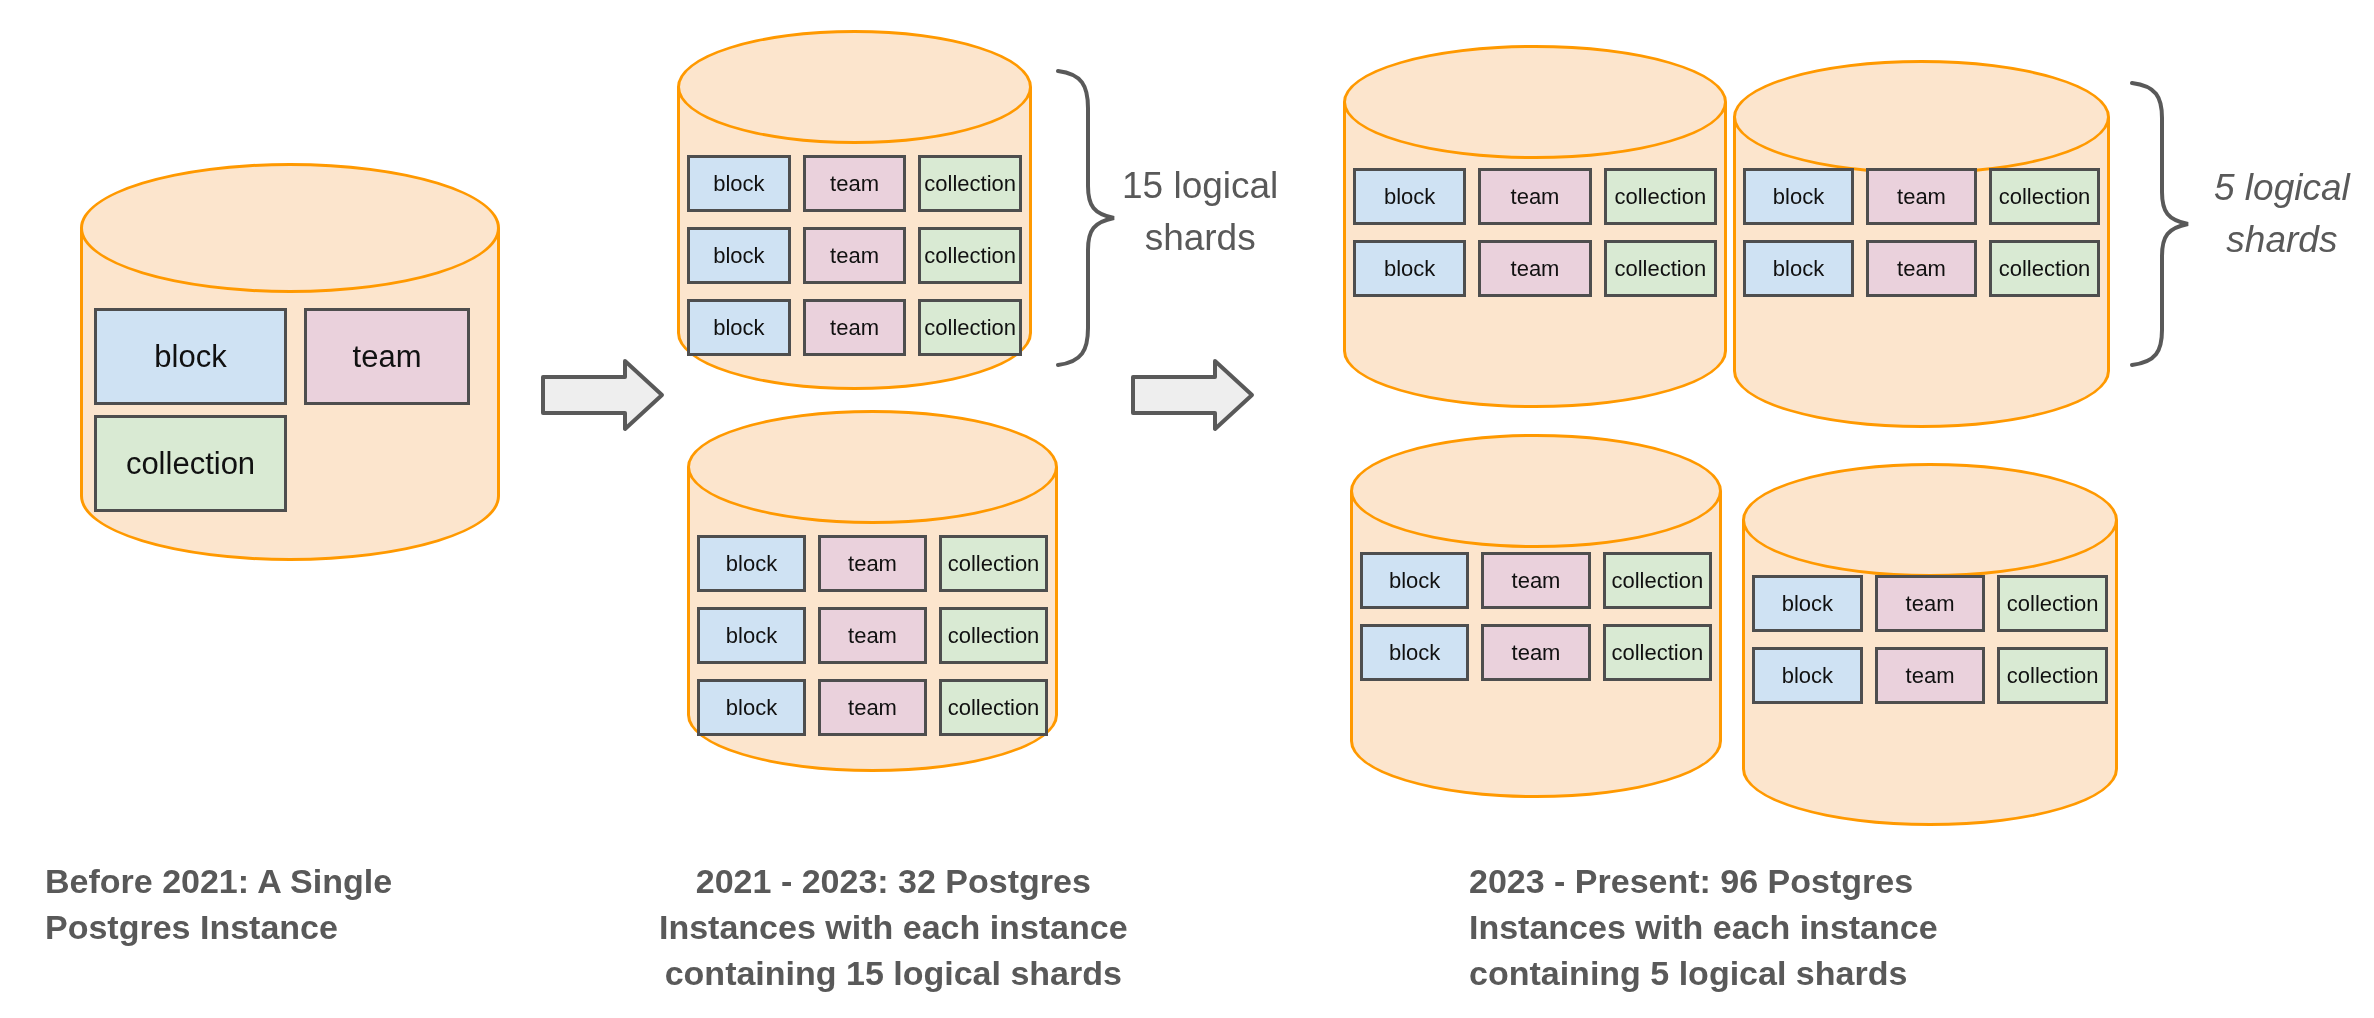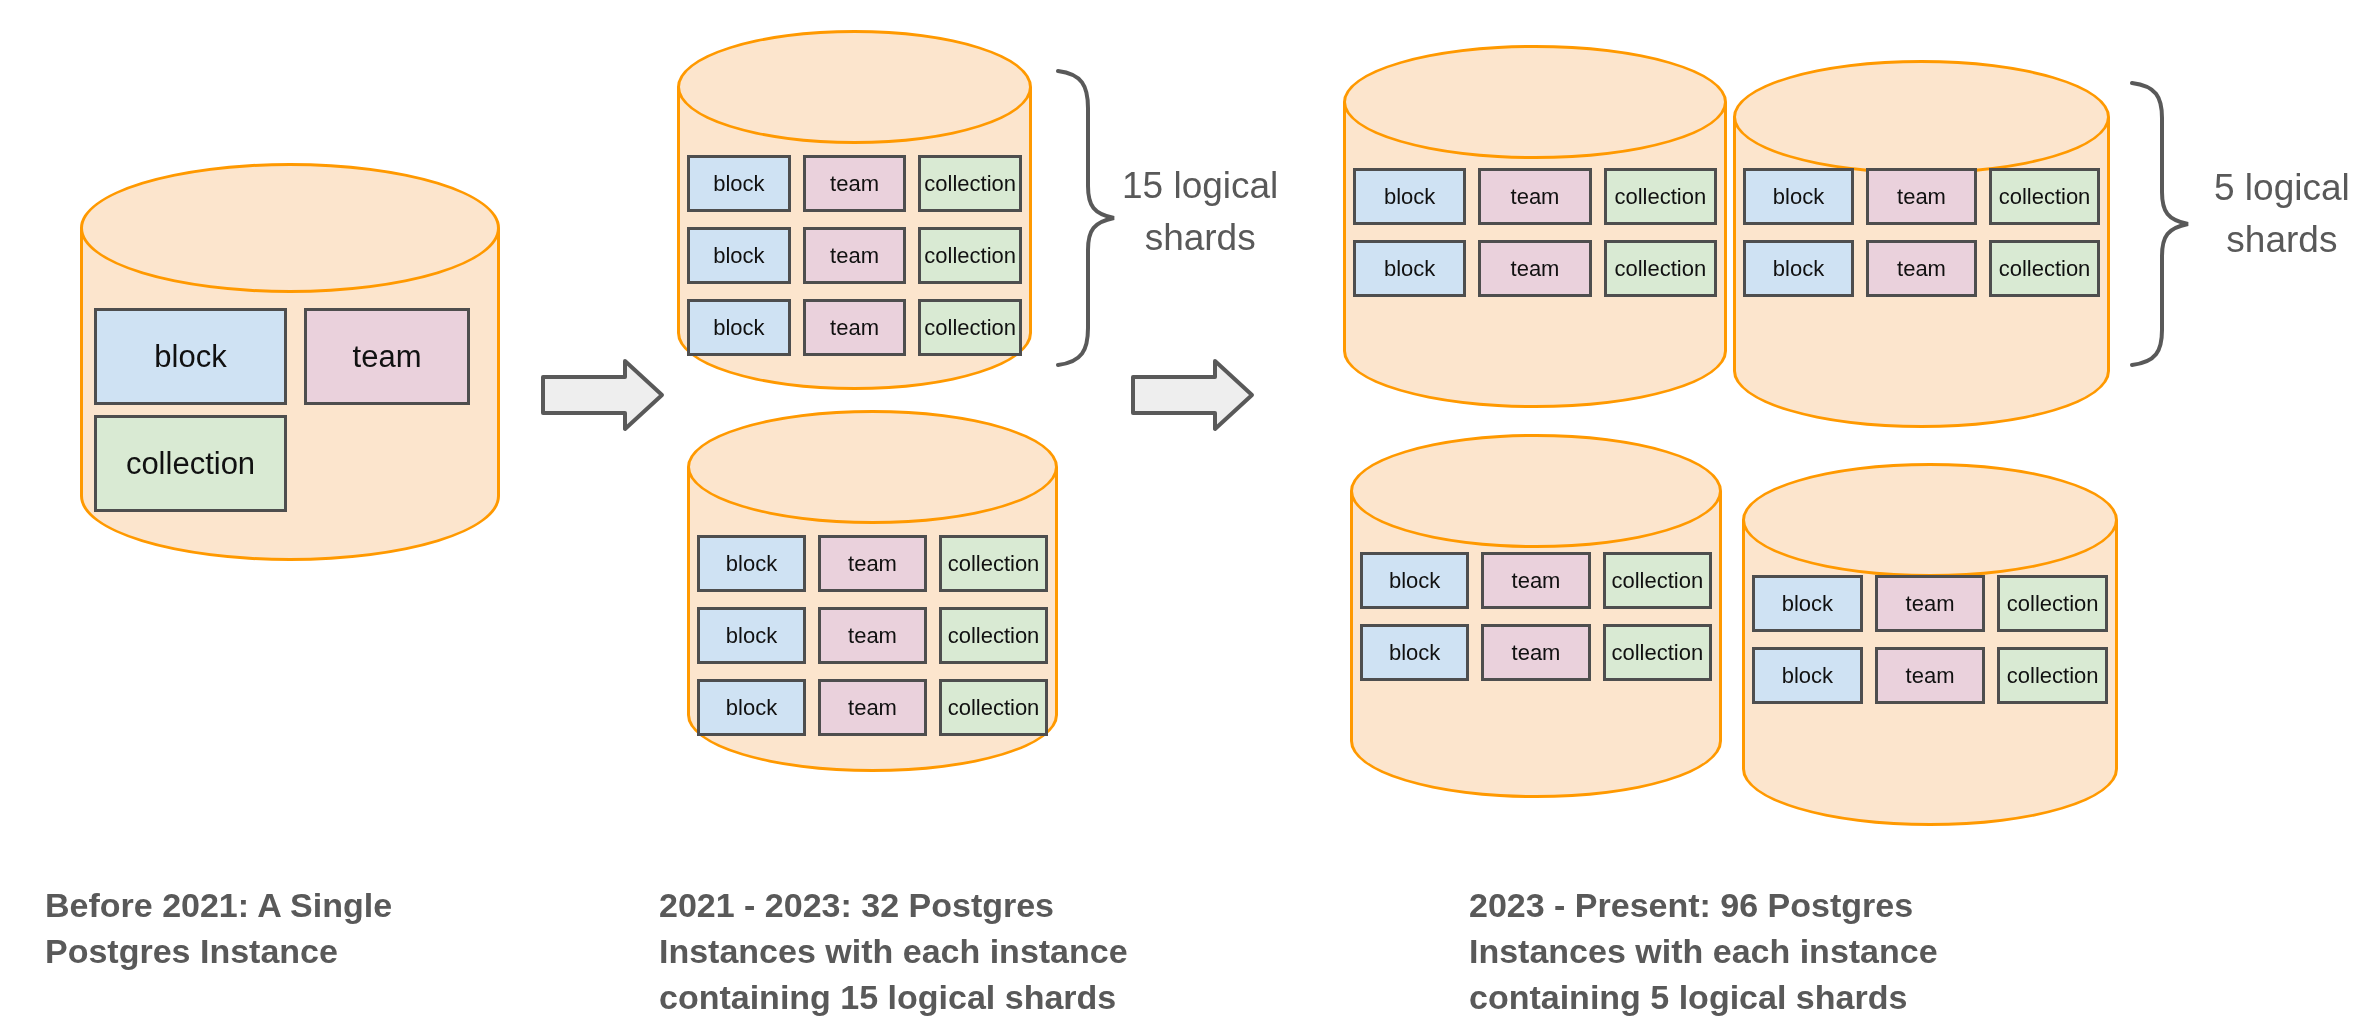--- a/index.html
+++ b/index.html
@@ -74,29 +74,29 @@
   .brace { position:absolute; width:70px; }
   .brace1 { left:1050px; top:68px; height:300px; }
   .brace2 { left:2124px; top:80px; height:288px; }
 
   .brace-label {
     position:absolute; color:#595959; font-size:37px; line-height:52px;
     white-space:pre-line;
     text-align:center;
   }
   .brace-label1 { left:1122px; top:160px; }
-  .brace-label2 { left:2214px; top:162px; }
+  .brace-label2 { left:2214px; top:162px;font-style:italic; }
 
   
   .caption {
-    position:absolute; top:882px; color:#595959; font-weight:bold;
+    position:absolute; top:858px; color:#595959; font-weight:bold;
     font-size:34px; line-height:46px; white-space:pre-line;
   }
   .caption1 { left:45px; }
-  .caption2 { left:659px; }
+  .caption2 { left:659px;text-align:center; }
   .caption3 { left:1469px; }
 </style>
 </head>
 <body>
 
 <div class="canvas">
 
   <div class="cyl cylL">
     <div class="cyl-bottom"></div>
     <div class="cyl-body"></div>

